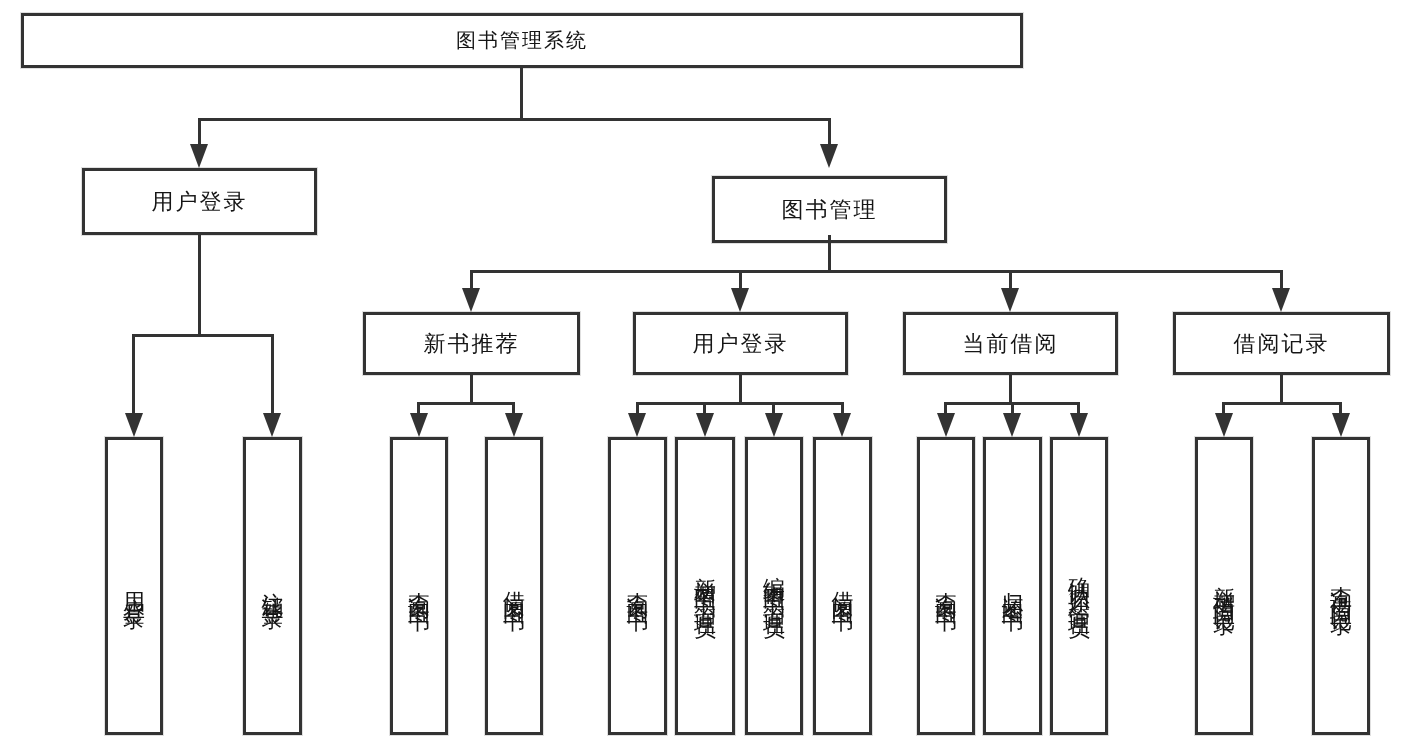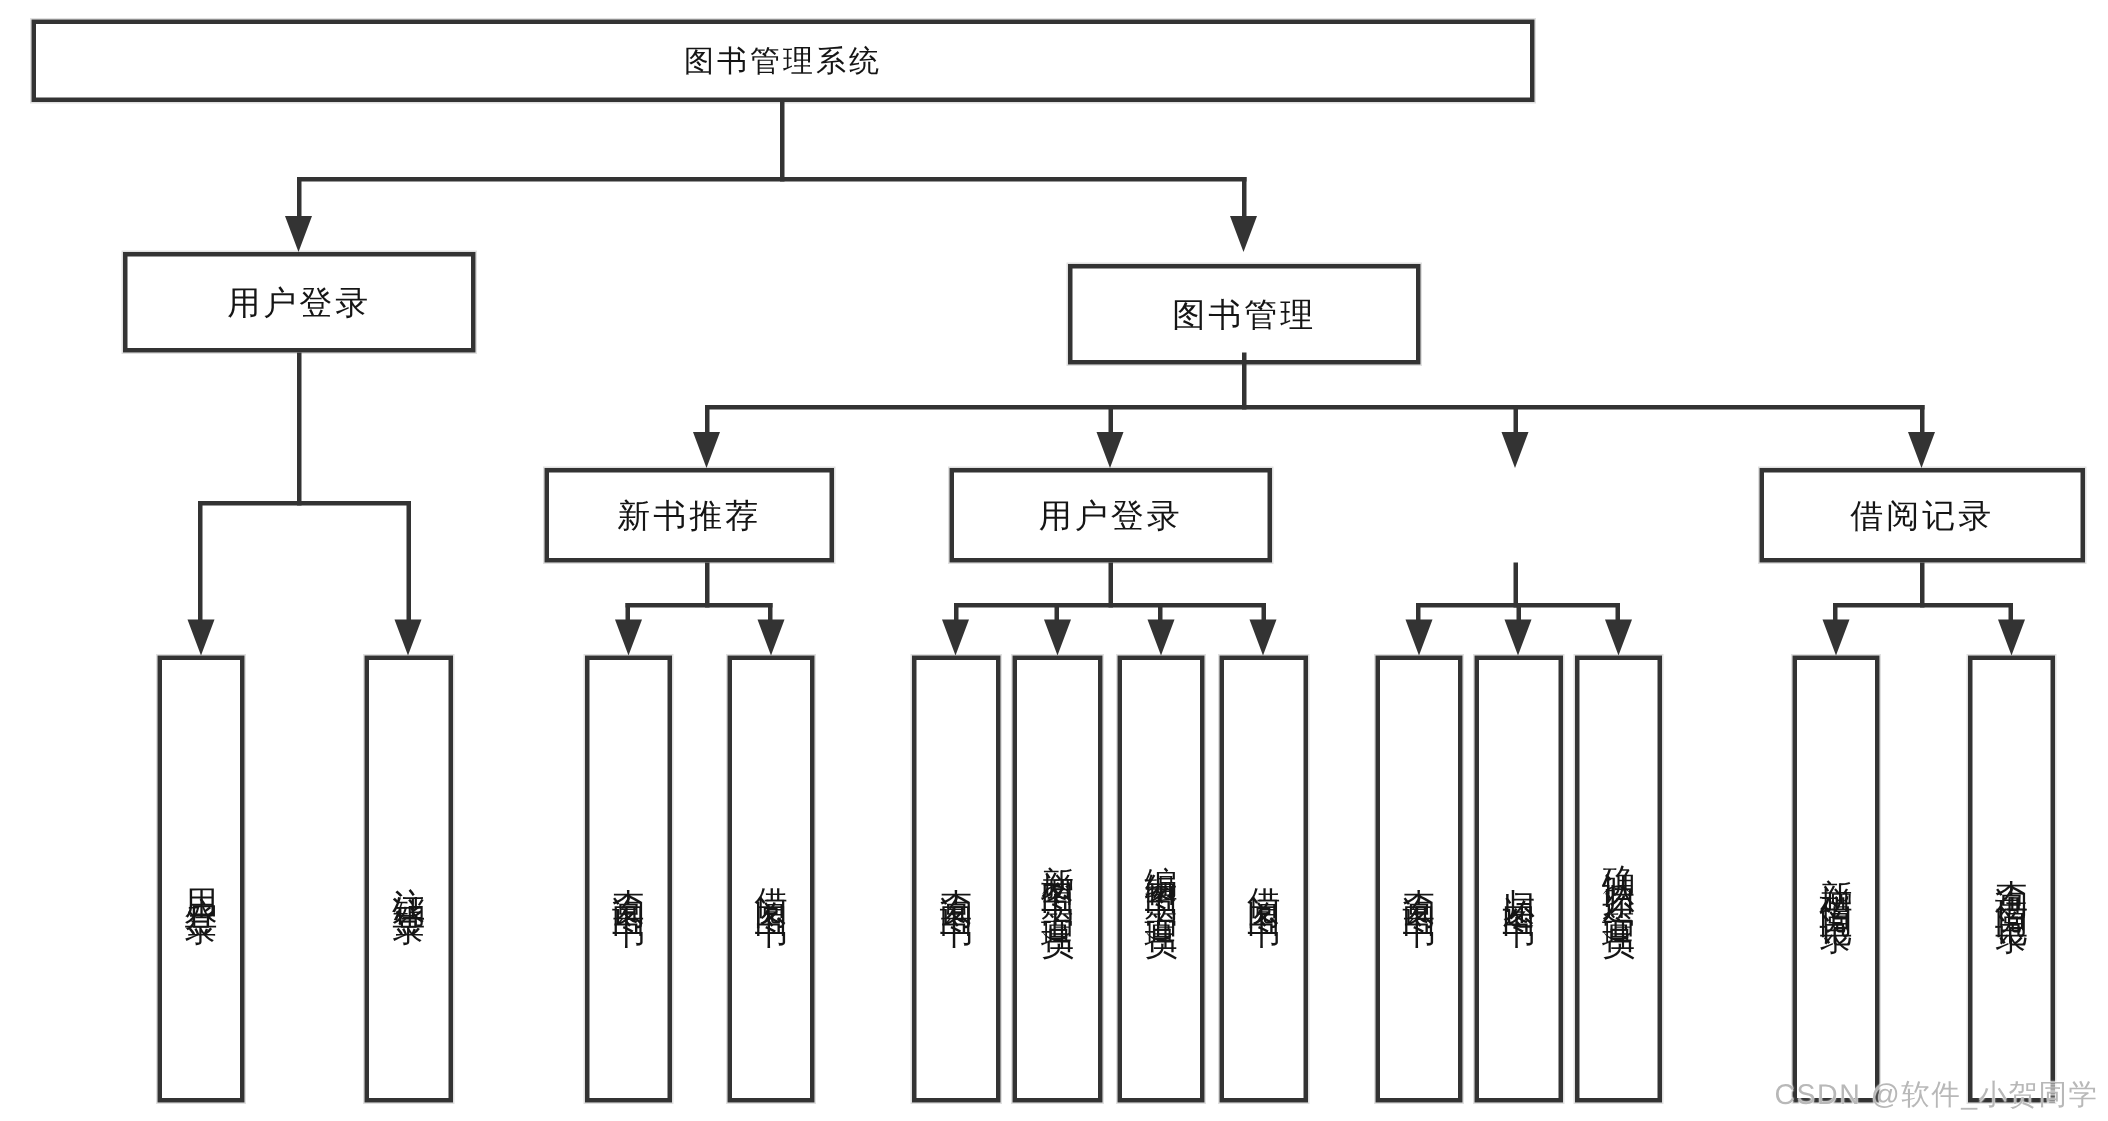--- a/index.html
+++ b/index.html
@@ -67,22 +67,23 @@
   <div class="hline" style="left:470px;top:270px;width:813px"></div>
   <div class="vline" style="left:470px;top:270px;height:20px"></div>
   <div class="vline" style="left:739px;top:270px;height:20px"></div>
   <div class="vline" style="left:1009px;top:270px;height:20px"></div>
   <div class="vline" style="left:1280px;top:270px;height:20px"></div>
   <div class="arw" style="left:462px;top:288px"></div>
   <div class="arw" style="left:731px;top:288px"></div>
   <div class="arw" style="left:1001px;top:288px"></div>
   <div class="arw" style="left:1272px;top:288px"></div>
 
-  <div class="box" style="left:363px;top:312px;width:193px;height:63px">新书推荐</div>
+  <div class="box" style="left:363px;top:312px;width:217px;height:63px">新书推荐</div>
   <div class="box" style="left:633px;top:312px;width:215px;height:63px">用户登录</div>
+  <div class="box" style="left:903px;top:312px;width:215px;height:63px">当前借阅</div>
   <div class="box" style="left:1173px;top:312px;width:217px;height:63px">借阅记录</div>
 
   <div class="vline" style="left:470px;top:375px;height:30px"></div>
   <div class="hline" style="left:417px;top:402px;width:98px"></div>
   <div class="vline" style="left:417px;top:402px;height:14px"></div>
   <div class="vline" style="left:512px;top:402px;height:14px"></div>
   <div class="arw" style="left:410px;top:413px"></div>
   <div class="arw" style="left:505px;top:413px"></div>
 
   <div class="vline" style="left:739px;top:375px;height:30px"></div>
@@ -123,15 +124,14 @@
   <div class="box vbox" style="left:745px;top:437px;width:58px;height:298px">编辑图书（管理员）</div>
   <div class="box vbox" style="left:813px;top:437px;width:59px;height:298px">借阅图书</div>
 
   <div class="box vbox" style="left:917px;top:437px;width:58px;height:298px">查询图书</div>
   <div class="box vbox" style="left:983px;top:437px;width:59px;height:298px">归还图书</div>
   <div class="box vbox" style="left:1050px;top:437px;width:58px;height:298px">确认归还（管理员）</div>
 
   <div class="box vbox" style="left:1195px;top:437px;width:58px;height:298px">新增借阅记录</div>
   <div class="box vbox" style="left:1312px;top:437px;width:58px;height:298px">查询借阅记录</div>
 
-  <div class="watermark">CSDN @软件_小贺同学</div>
 
 </div>
 
 </body></html>

